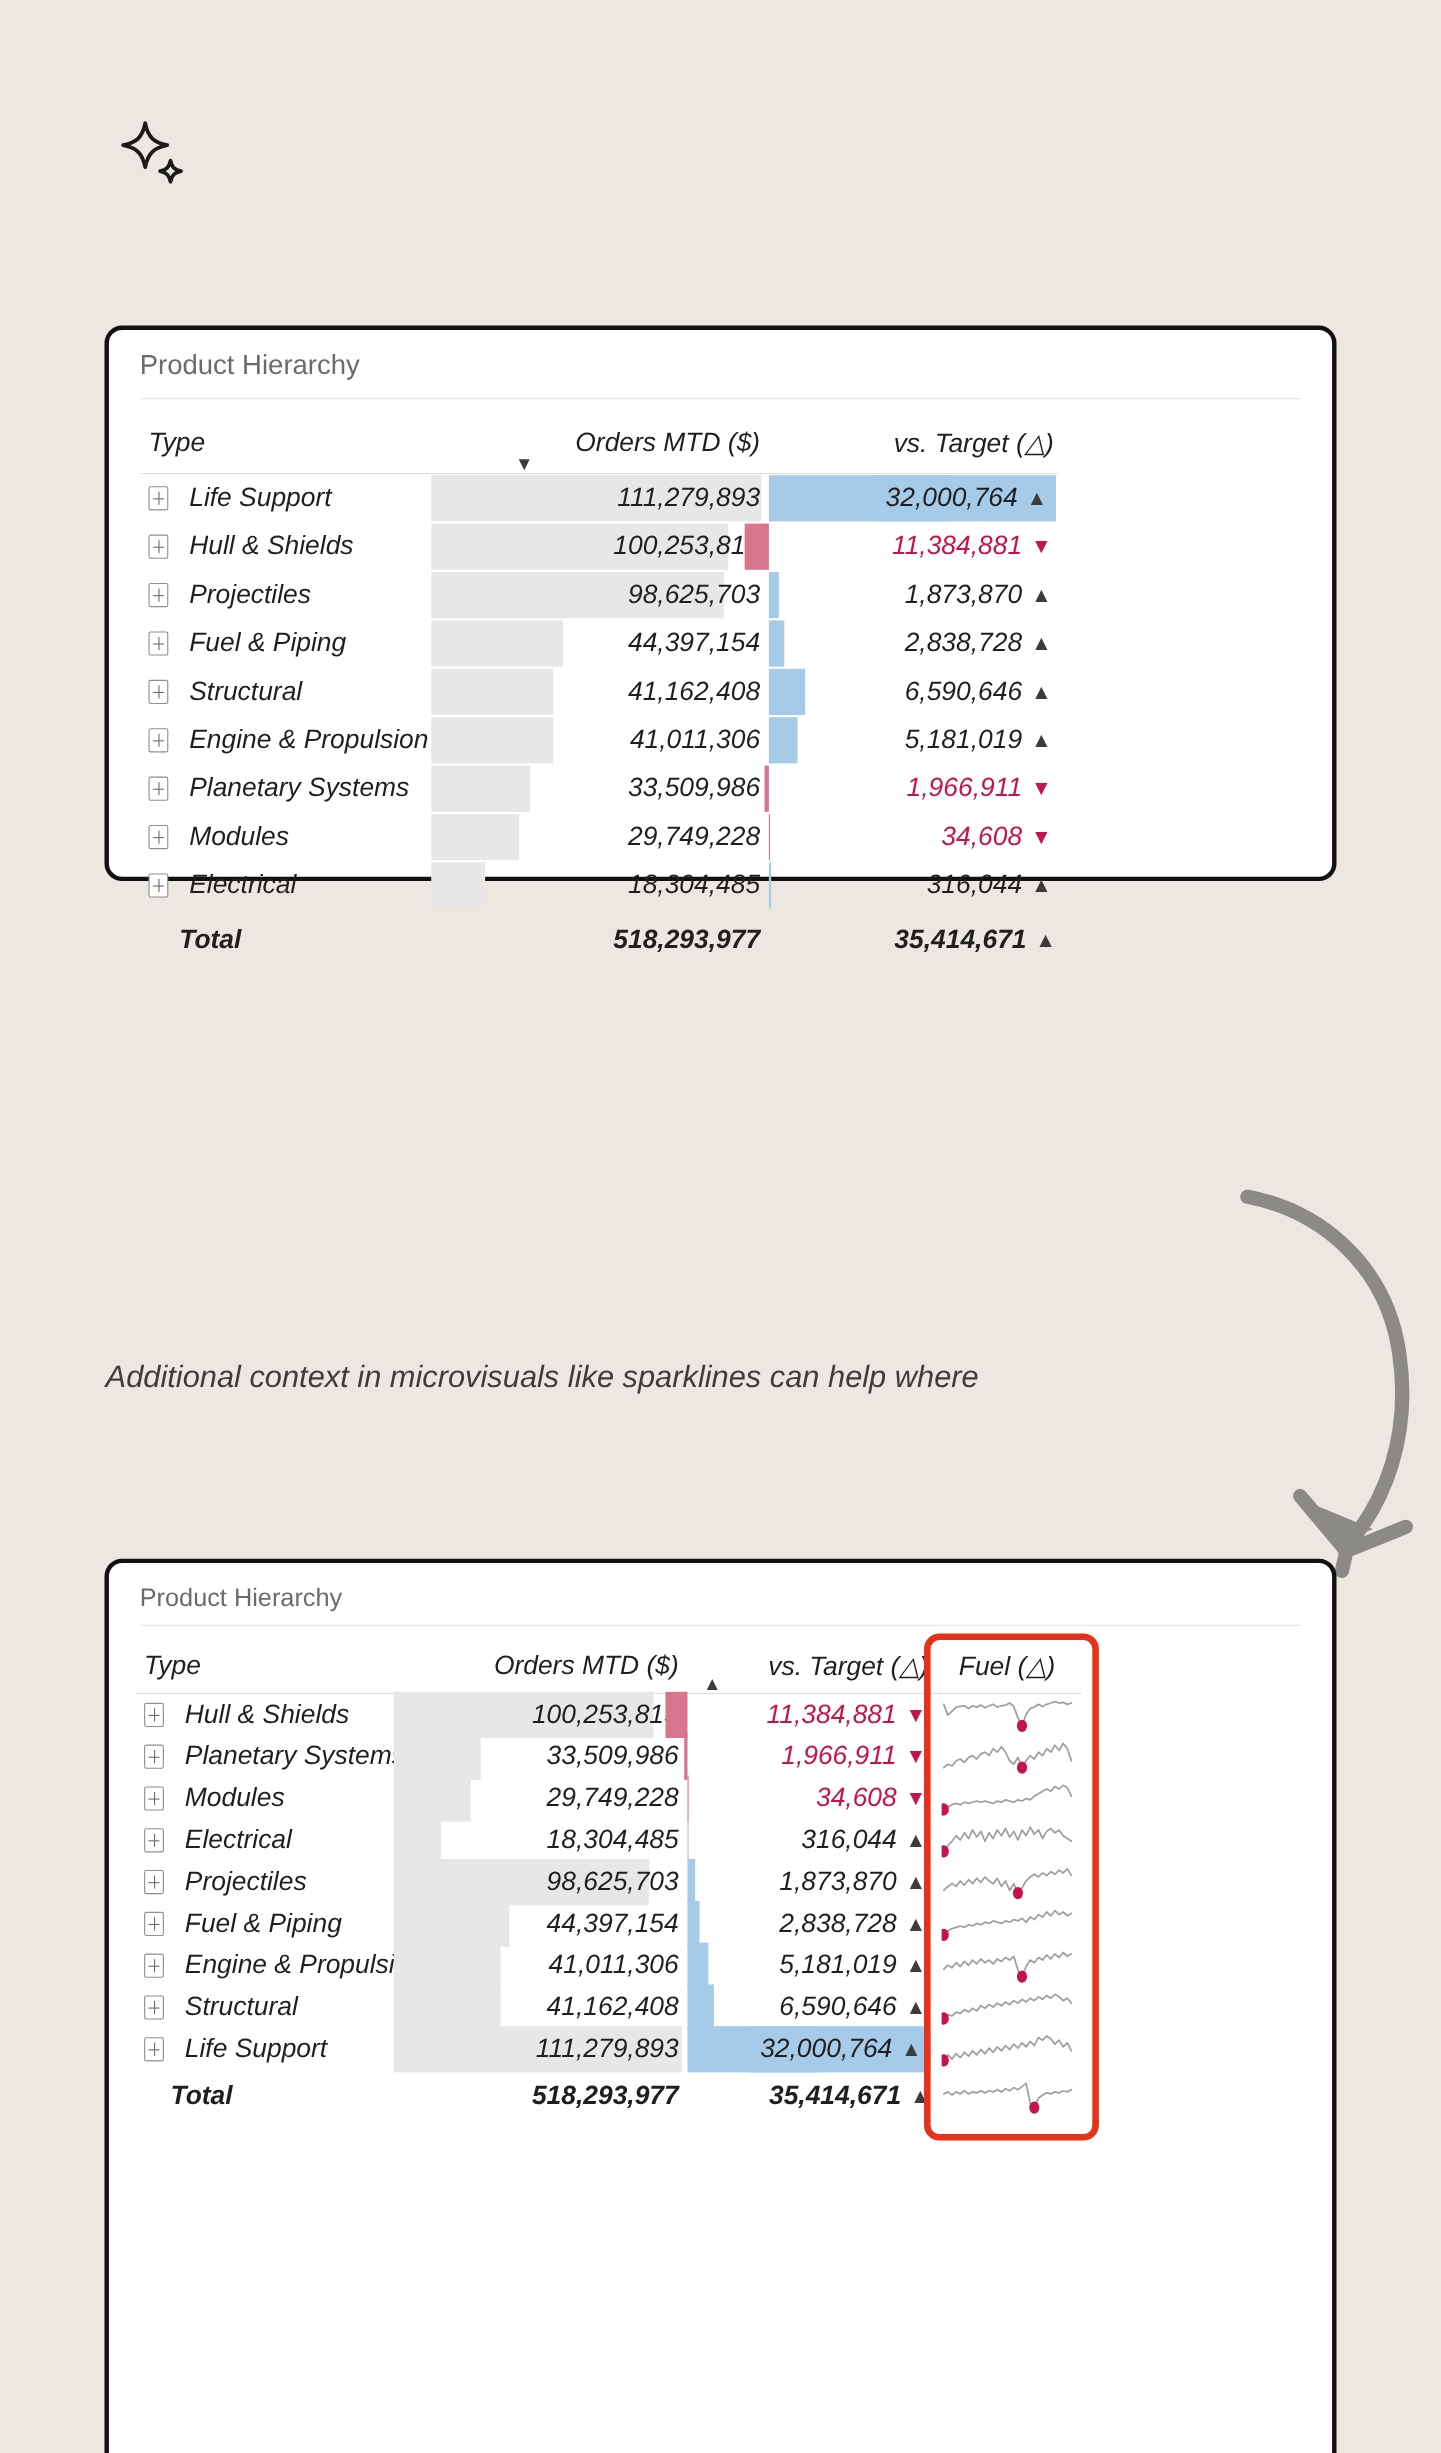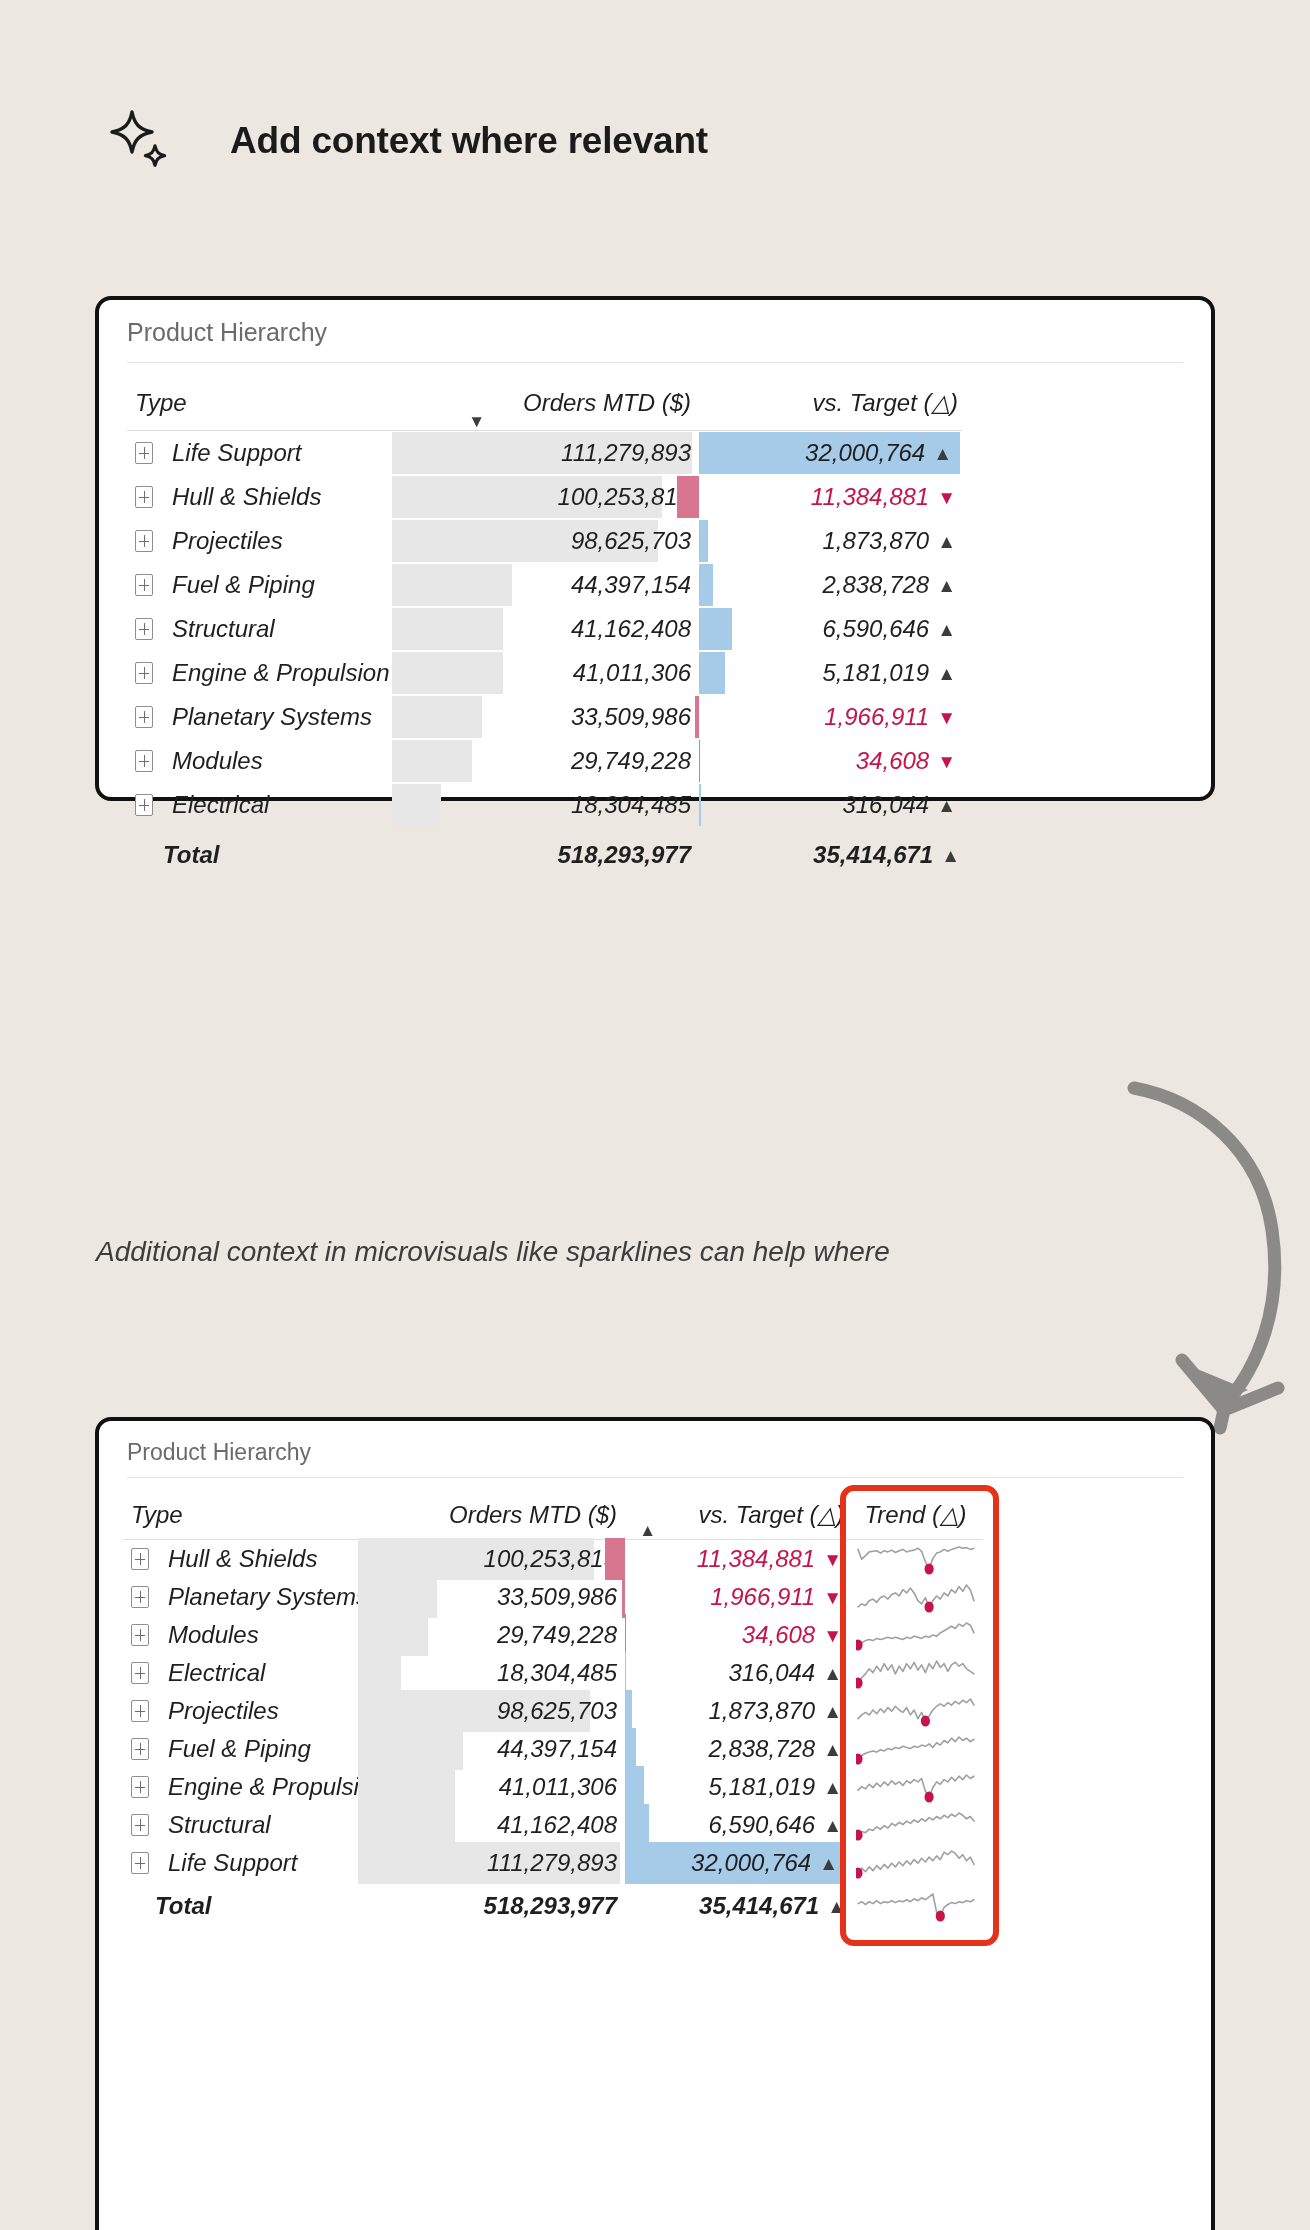--- a/index.html
+++ b/index.html
@@ -140,21 +140,20 @@
 </head>
 <body>
 
 <div class="page-header">
   <span>
     <svg class="sparkle-icon" viewBox="0 0 66 66" fill="none" stroke="#1b1b1b" stroke-width="3.4" stroke-linejoin="round">
       <path d="M22 4 C24.5 16.5 29.5 21.5 42 24 C29.5 26.5 24.5 31.5 22 44 C19.5 31.5 14.5 26.5 2 24 C14.5 21.5 19.5 16.5 22 4 Z"></path>
       <path d="M45 38 C46.2 44 48.6 46.4 54.5 47.6 C48.6 48.8 46.2 51.2 45 57.2 C43.8 51.2 41.4 48.8 35.5 47.6 C41.4 46.4 43.8 44 45 38 Z"></path>
     </svg>
   </span>
-  <div class="page-title">Add context where relevant</div>
 </div>
 
 <div class="card" id="card-one">
   <div class="card-title">Product Hierarchy</div>
   <div class="title-rule"></div>
   <table class="grid" id="table-one" style="left: 28px; top: 76px; width: 835px;">
       <colgroup>
         <col style="width: 265px;">
         <col style="width: 305px;">
         <col style="width: 265px;">
@@ -448,21 +447,21 @@
             <div class="th-label" style="text-align: left; padding-left: 8px;">Type</div>
           </th>
           <th style="position: relative;">
             <div class="th-label" style="text-align: right; padding-right: 6px;">Orders MTD ($)</div>
           </th>
           <th style="position: relative;">
             <div class="th-label" style="text-align: right; padding-right: 4px;">vs. Target (△)</div>
             <div style="position: absolute; right: 192px; bottom: -2px; font-size: 17px; color: rgb(60, 60, 60);">▲</div>
           </th>
           <th style="position: relative;">
-            <div class="th-label" style="text-align: center;">Trend (△)</div>
+            <div class="th-label" style="text-align: center;">Fuel (△)</div>
           </th>
         </tr>
         <tr class="head-rule-row">
           <td colspan="4">
             <div class="head-rule"></div>
           </td>
         </tr>
       </thead>
       <tbody>
         <tr style="height: 38px;">

